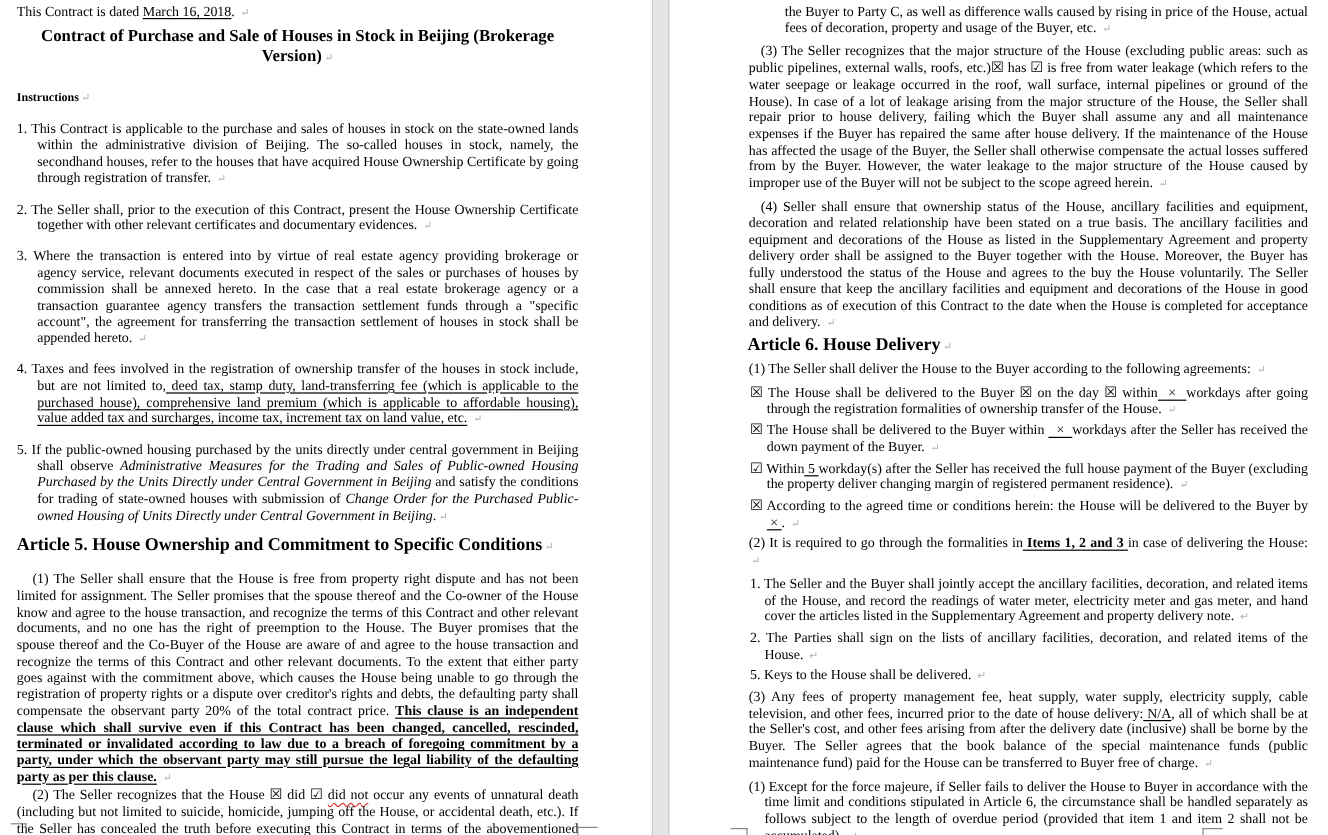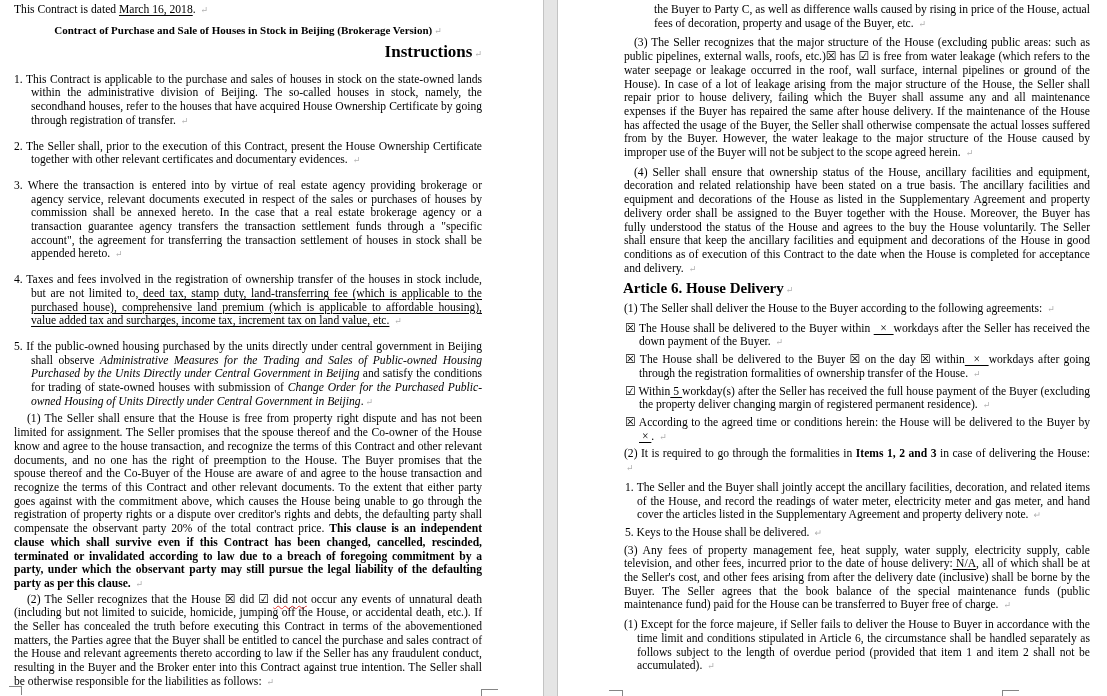--- a/index.html
+++ b/index.html
@@ -16,40 +16,40 @@
   .page-left  { width:543px; padding:3px 61px 0 14px; }
   .page-right { width:549px; padding:3px 17px 0 52px; }
   .divider {
     width:15px; height:696px;
     background:var(--divider_bg,#e5e5e5);
     border-left:1px solid var(--divider_border,#c3c3c3);
     border-right:1px solid var(--divider_border,#c3c3c3);
   }
   p,h1,h2,h3 { margin:0; }
   p { text-align:justify; }
-  h1.title { font-size:11px; line-height:17px; text-align:center; margin:4px 0 4px; }
-  h2.subtitle { font-size:17px; line-height:16px; text-align:right; margin:4px 0 6px; }
+  h1.title { font-size:14px; line-height:17px; text-align:center; margin:4px 0 4px; }
+  h2.subtitle { font-size:10px; line-height:16px; text-align:left; margin:16px 0 6px; }
   h3.art { font-size:15px; }
   .a5h { margin:11px 0 13px; }
   
   .li    { padding-left:17px; text-indent:-17px; margin-bottom:3px;margin-top:11px; }
   .page-left .body { margin-bottom:1px; }
   .ind   { text-indent:13px; }
   
   .cont  { margin-left:44px; margin-bottom:5px; }
   .page-right .body { margin-left:14px; margin-bottom:5px; }
   .ind10 { text-indent:10px; }
   .a6h   { margin:6px 0 4px 13px; }
   .a7h   { margin:4px 0 4px 13px; }
   .opt   { margin-left:15px; padding-left:14px; text-indent:-14px; margin-bottom:3px; }
   .a6li  { margin-left:15px; padding-left:12px; text-indent:-12px; margin-bottom:3px;font-family:Liberation Serif, serif; }
   .hang13{ padding-left:13px; text-indent:-13px; }
   
   .s-u  { text-decoration:underline; text-underline-offset:2px; text-decoration-thickness:1px; }
-  .s-bu { font-weight:bold; text-underline-offset:2px; text-decoration-thickness:1px; }
+  .s-bu { font-weight:bold; text-decoration:underline; text-underline-offset:2px; text-decoration-thickness:1px; }
   .s-i  { font-style:italic; }
   .s-cb { font-family:"DejaVu Sans",sans-serif; font-size:12px; line-height:1; }
   .s-wavy { text-decoration:underline wavy var(--wavy,#e03030); text-decoration-thickness:1px; text-underline-offset:2px; }
   
   .pm::after { content:"\21B5"; color:var(--mark,#b0b0b0); font-size:9px; font-weight:normal; margin-left:2px; }
   
   .crop { position:absolute; }
   .crop-tr-style { border-top:1px solid var(--crop,#858585); border-right:1px solid var(--crop,#858585); }
   .crop-tl-style { border-top:1px solid var(--crop,#858585); border-left:1px solid var(--crop,#858585); }
 </style>
@@ -62,48 +62,50 @@
     <p class="pm"><span>This Contract is dated </span><span class="s-u">March 16, 2018</span><span>. </span></p>
     <h1 class="title pm">Contract of Purchase and Sale of Houses in Stock in Beijing (Brokerage Version)</h1>
     <h2 class="subtitle pm">Instructions</h2>
 
     <p class="li pm"><span>1. This Contract is applicable to the purchase and sales of houses in stock on the state-owned lands within the administrative division of Beijing. The so-called houses in stock, namely, the secondhand houses, refer to the houses that have acquired House Ownership Certificate by going through registration of transfer. </span></p>
     <p class="li pm"><span>2. The Seller shall, prior to the execution of this Contract, present the House Ownership Certificate together with other relevant certificates and documentary evidences. </span></p>
     <p class="li pm"><span>3. Where the transaction is entered into by virtue of real estate agency providing brokerage or agency service, relevant documents executed in respect of the sales or purchases of houses by commission shall be annexed hereto. In the case that a real estate brokerage agency or a transaction guarantee agency transfers the transaction settlement funds through a "specific account", the agreement for transferring the transaction settlement of houses in stock shall be appended hereto. </span></p>
     <p class="li pm"><span>4. Taxes and fees involved in the registration of ownership transfer of the houses in stock include, but are not limited to,</span><span class="s-u"> deed tax, stamp duty, land-transferring fee (which is applicable to the purchased house), comprehensive land premium (which is applicable to affordable housing), value added tax and surcharges, income tax, increment tax on land value, etc.</span><span> </span></p>
     <p class="li pm"><span>5. If the public-owned housing purchased by the units directly under central government in Beijing shall observe </span><span class="s-i">Administrative Measures for the Trading and Sales of Public-owned Housing Purchased by the Units Directly under Central Government in Beijing</span><span> and satisfy the conditions for trading of state-owned houses with submission of </span><span class="s-i">Change Order for the Purchased Public-owned Housing of Units Directly under Central Government in Beijing</span><span>.</span></p>
 
+    <h3 class="art a5h pm">Article 5. House Ownership and Commitment to Specific Conditions</h3>
 
     <p class="body ind pm"><span>(1) The Seller shall ensure that the House is free from property right dispute and has not been limited for assignment. The Seller promises that the spouse thereof and the Co-owner of the House know and agree to the house transaction, and recognize the terms of this Contract and other relevant documents, and no one has the right of preemption to the House. The Buyer promises that the spouse thereof and the Co-Buyer of the House are aware of and agree to the house transaction and recognize the terms of this Contract and other relevant documents. To the extent that either party goes against with the commitment above, which causes the House being unable to go through the registration of property rights or a dispute over creditor's rights and debts, the defaulting party shall compensate the observant party 20% of the total contract price. </span><span class="s-bu">This clause is an independent clause which shall survive even if this Contract has been changed, cancelled, rescinded, terminated or invalidated according to law due to a breach of foregoing commitment by a party, under which the observant party may still pursue the legal liability of the defaulting party as per this clause.</span><span> </span></p>
     <p class="body ind pm"><span>(2) The Seller recognizes that the House </span><span class="s-cb">☒</span><span> did </span><span class="s-cb">☑</span><span> </span><span class="s-wavy">did not</span><span> occur any events of unnatural death (including but not limited to suicide, homicide, jumping off the House, or accidental death, etc.). If the Seller has concealed the truth before executing this Contract in terms of the abovementioned matters, the Parties agree that the Buyer shall be entitled to cancel the purchase and sales contract of the House and relevant agreements thereto according to law if the Seller has any fraudulent conduct, resulting in the Buyer and the Broker enter into this Contract against true intention. The Seller shall be otherwise responsible for the liabilities as follows: </span></p>
 
     <div class="crop crop-tr-style" style="left:9px; bottom:1px; width:13px; height:9px;"></div>
     <div class="crop crop-tl-style" style="left:481px; bottom:0; width:17px; height:7px;"></div>
   </div>
 
   <div class="divider"></div>
 
   <div class="page page-right">
     <p class="cont pm"><span>the Buyer to Party C, as well as difference walls caused by rising in price of the House, actual fees of decoration, property and usage of the Buyer, etc. </span></p>
 
     <p class="body ind10 pm"><span>(3) The Seller recognizes that the major structure of the House (excluding public areas: such as public pipelines, external walls, roofs, etc.)</span><span class="s-cb">☒</span><span> has </span><span class="s-cb">☑</span><span> is free from water leakage (which refers to the water seepage or leakage occurred in the roof, wall surface, internal pipelines or ground of the House). In case of a lot of leakage arising from the major structure of the House, the Seller shall repair prior to house delivery, failing which the Buyer shall assume any and all maintenance expenses if the Buyer has repaired the same after house delivery. If the maintenance of the House has affected the usage of the Buyer, the Seller shall otherwise compensate the actual losses suffered from by the Buyer. However, the water leakage to the major structure of the House caused by improper use of the Buyer will not be subject to the scope agreed herein. </span></p>
     <p class="body ind10 pm"><span>(4) Seller shall ensure that ownership status of the House, ancillary facilities and equipment, decoration and related relationship have been stated on a true basis. The ancillary facilities and equipment and decorations of the House as listed in the Supplementary Agreement and property delivery order shall be assigned to the Buyer together with the House. Moreover, the Buyer has fully understood the status of the House and agrees to the buy the House voluntarily. The Seller shall ensure that keep the ancillary facilities and equipment and decorations of the House in good conditions as of execution of this Contract to the date when the House is completed for acceptance and delivery. </span></p>
 
     <h3 class="art a6h pm">Article 6. House Delivery</h3>
 
     <p class="body pm"><span>(1) The Seller shall deliver the House to the Buyer according to the following agreements: </span></p>
 
+    <p class="opt pm"><span class="s-cb">☒</span><span> The House shall be delivered to the Buyer </span><span class="s-cb">☒</span><span> on the day </span><span class="s-cb">☒</span><span> within</span><span class="s-u">&nbsp;&nbsp;×&nbsp;&nbsp;</span><span>workdays after going through the registration formalities of ownership transfer of the House. </span></p>
     <p class="opt pm"><span class="s-cb">☒</span><span> The House shall be delivered to the Buyer within </span><span class="s-u">&nbsp;&nbsp;×&nbsp;&nbsp;</span><span>workdays after the Seller has received the down payment of the Buyer. </span></p>
-    <p class="opt pm"><span class="s-cb">☒</span><span> The House shall be delivered to the Buyer </span><span class="s-cb">☒</span><span> on the day </span><span class="s-cb">☒</span><span> within</span><span class="s-u">&nbsp;&nbsp;×&nbsp;&nbsp;</span><span>workdays after going through the registration formalities of ownership transfer of the House. </span></p>
     <p class="opt pm"><span class="s-cb">☑</span><span> Within</span><span class="s-u">&nbsp;5&nbsp;</span><span>workday(s) after the Seller has received the full house payment of the Buyer (excluding the property deliver changing margin of registered permanent residence). </span></p>
     <p class="opt pm"><span class="s-cb">☒</span><span> According to the agreed time or conditions herein: the House will be delivered to the Buyer by </span><span class="s-u">&nbsp;×&nbsp;</span><span>. </span></p>
 
     <p class="body pm"><span>(2) It is required to go through the formalities in</span><span class="s-bu"> Items 1, 2 and 3 </span><span>in case of delivering the House: </span></p>
 
     <p class="a6li pm"><span>1. The Seller and the Buyer shall jointly accept the ancillary facilities, decoration, and related items of the House, and record the readings of water meter, electricity meter and gas meter, and hand cover the articles listed in the Supplementary Agreement and property delivery note. </span></p>
+    <p class="a6li pm"><span>2. The Parties shall sign on the lists of ancillary facilities, decoration, and related items of the House. </span></p>
     <p class="a6li pm"><span>5. Keys to the House shall be delivered. </span></p>
 
     <p class="body pm"><span>(3) Any fees of property management fee, heat supply, water supply, electricity supply, cable television, and other fees, incurred prior to the date of house delivery:</span><span class="s-u">&nbsp;N/A</span><span>, all of which shall be at the Seller's cost, and other fees arising from after the delivery date (inclusive) shall be borne by the Buyer. The Seller agrees that the book balance of the special maintenance funds (public maintenance fund) paid for the House can be transferred to Buyer free of charge. </span></p>
 
 
     <p class="body hang13 pm"><span>(1) Except for the force majeure, if Seller fails to deliver the House to Buyer in accordance with the time limit and conditions stipulated in Article 6, the circumstance shall be handled separately as follows subject to the length of overdue period (provided that item 1 and item 2 shall not be accumulated). </span></p>
 
     <div class="crop crop-tr-style" style="left:51px; bottom:0; width:14px; height:6px;"></div>
     <div class="crop crop-tl-style" style="left:444px; bottom:0; width:17px; height:6px;"></div>
   </div>

